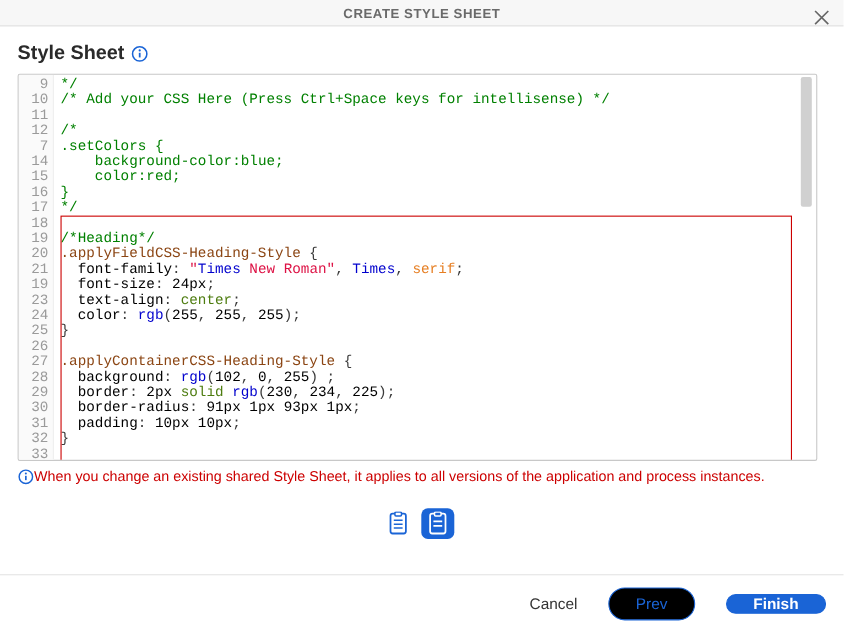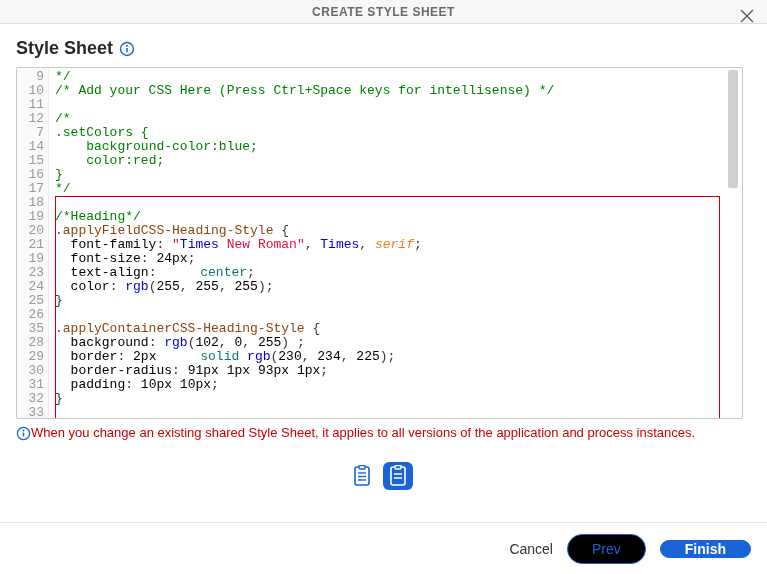--- a/index.html
+++ b/index.html
@@ -96,22 +96,22 @@
     position: relative;
     white-space: pre;
   }
   .codearea .ln { height: 14px; }
   .c-comment { color: #008000; }
   .c-sel { color: #8b4513; }
   .c-prop { color: #000; }
   .c-num { color: #000000; }
   .c-str { color: #d14; }
   .c-func { color: #0000cd; }
-  .c-val { color: #0f766e; margin-left: 36px; }
-  .c-serif { color: #e67e22; font-style: italic; }
+  .c-val { color: #4d7c0f; }
+  .c-serif { color: #e67e22; }
   .c-blue { color: #0000cd; }
   .highlight-box {
     position: absolute;
     border: 1px solid #cc0000;
     left: 38px;
     right: 22px;
     top: 128px;
     height: 224px;
     pointer-events: none;
   }
@@ -159,21 +159,21 @@
     cursor: pointer;
   }
   .tool-btn.plain { color: #1a64d6; }
   .tool-btn.active { background: #1a64d6; color: #fff; }
   .footer {
     border-top: 1px solid #e4e4e4;
     height: 52px;
     display: flex;
     align-items: center;
     justify-content: flex-end;
-    gap: 14px;
+    gap: 28px;
     padding: 0 16px;
   }
   .link-btn {
     color: #333;
     font-size: 14px;
     cursor: pointer;
   }
   .btn-secondary {
     border: 1px solid #1a64d6;
     color: #1a64d6;
@@ -234,21 +234,21 @@
           <div>17</div>
           <div>18</div>
           <div>19</div>
           <div>20</div>
           <div>21</div>
           <div>19</div>
           <div>23</div>
           <div>24</div>
           <div>25</div>
           <div>26</div>
-          <div>35</div>
+          <div>27</div>
           <div>28</div>
           <div>29</div>
           <div>30</div>
           <div>31</div>
           <div>32</div>
           <div>33</div>
         </div>
       <div class="codearea" id="codearea"><div class="ln"><span class="c-comment">*/</span></div><div class="ln"><span class="c-comment">/* Add your CSS Here (Press Ctrl+Space keys for intellisense) */</span></div><div class="ln">&nbsp;</div><div class="ln"><span class="c-comment">/*</span></div><div class="ln"><span class="c-comment">.setColors {</span></div><div class="ln">&nbsp;&nbsp;&nbsp;&nbsp;<span class="c-comment">background-color:blue;</span></div><div class="ln">&nbsp;&nbsp;&nbsp;&nbsp;<span class="c-comment">color:red;</span></div><div class="ln"><span class="c-comment">}</span></div><div class="ln"><span class="c-comment">*/</span></div><div class="ln">&nbsp;</div><div class="ln"><span class="c-comment">/*Heading*/</span></div><div class="ln"><span class="c-sel">.applyFieldCSS-Heading-Style</span> {</div><div class="ln">&nbsp;&nbsp;<span class="c-prop">font-family</span>: <span class="c-str">"<span class="c-blue">Times</span> New Roman"</span>, <span class="c-blue">Times</span>, <span class="c-serif">serif</span>;</div><div class="ln">&nbsp;&nbsp;<span class="c-prop">font-size</span>: <span class="c-num">24px</span>;</div><div class="ln">&nbsp;&nbsp;<span class="c-prop">text-align</span>: <span class="c-val">center</span>;</div><div class="ln">&nbsp;&nbsp;<span class="c-prop">color</span>: <span class="c-func">rgb</span>(<span class="c-num">255</span>, <span class="c-num">255</span>, <span class="c-num">255</span>);</div><div class="ln">}</div><div class="ln">&nbsp;</div><div class="ln"><span class="c-sel">.applyContainerCSS-Heading-Style</span> {</div><div class="ln">&nbsp;&nbsp;<span class="c-prop">background</span>: <span class="c-func">rgb</span>(<span class="c-num">102</span>, <span class="c-num">0</span>, <span class="c-num">255</span>) ;</div><div class="ln">&nbsp;&nbsp;<span class="c-prop">border</span>: <span class="c-num">2px</span> <span class="c-val">solid</span> <span class="c-func">rgb</span>(<span class="c-num">230</span>, <span class="c-num">234</span>, <span class="c-num">225</span>);</div><div class="ln">&nbsp;&nbsp;<span class="c-prop">border-radius</span>: <span class="c-num">91px</span> <span class="c-num">1px</span> <span class="c-num">93px</span> <span class="c-num">1px</span>;</div><div class="ln">&nbsp;&nbsp;<span class="c-prop">padding</span>: <span class="c-num">10px</span> <span class="c-num">10px</span>;</div><div class="ln">}</div><div class="ln">&nbsp;</div></div>
       <div class="highlight-box"></div>
       <div class="scrollbar-v">

